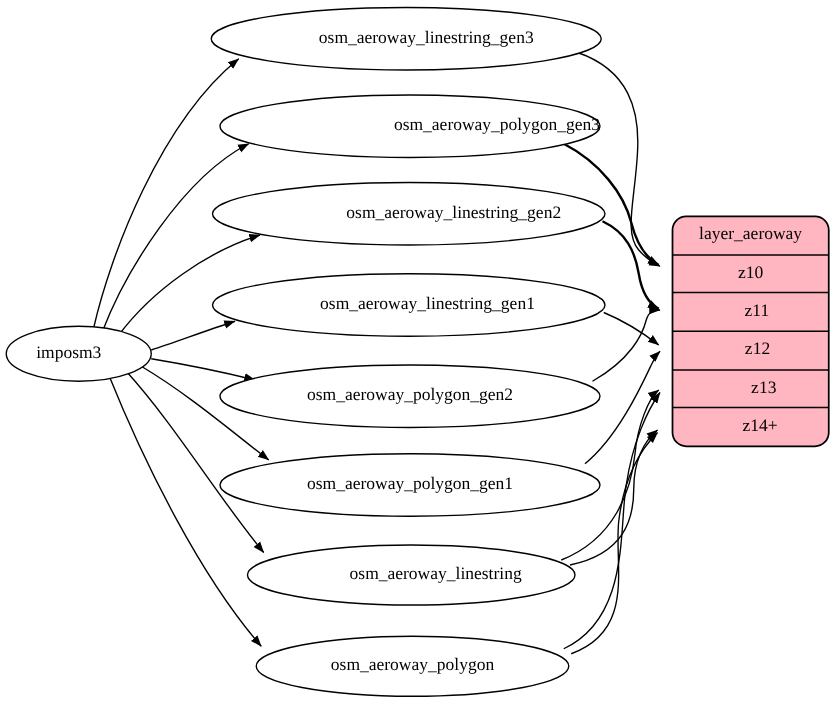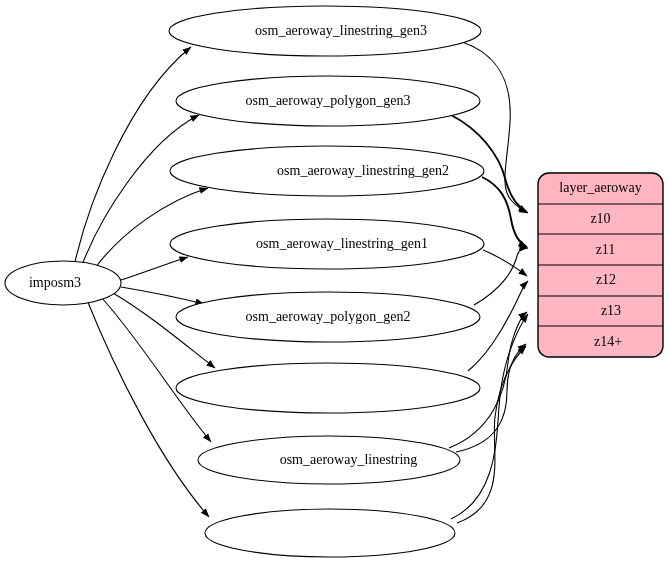--- a/index.html
+++ b/index.html
@@ -78,25 +78,27 @@
       <line class="record-sep" x1="538" y1="234" x2="663" y2="234"></line>
       <line class="record-sep" x1="538" y1="265" x2="663" y2="265"></line>
       <line class="record-sep" x1="538" y1="296" x2="663" y2="296"></line>
       <line class="record-sep" x1="538" y1="326" x2="663" y2="326"></line>
     </g>
   </svg>
 
   <div class="lbl" style="left:5px;top:273px;width:100px;">imposm3</div>
 
   <div class="lbl" style="left:169px;top:21px;width:344px;">osm_aeroway_linestring_gen3</div>
-  <div class="lbl" style="left:176px;top:91px;width:304px;">osm_aeroway_polygon_gen3</div>
+  <div class="lbl" style="left:176px;top:91px;width:304px;text-align:right;">osm_aeroway_polygon_gen3</div>
   <div class="lbl" style="left:170px;top:161px;width:314px;padding-left:36px;">osm_aeroway_linestring_gen2</div>
   <div class="lbl" style="left:170px;top:234px;width:314px;padding-left:15px;">osm_aeroway_linestring_gen1</div>
   <div class="lbl" style="left:176px;top:307px;width:304px;">osm_aeroway_polygon_gen2</div>
+  <div class="lbl" style="left:176px;top:378px;width:304px;">osm_aeroway_polygon_gen1</div>
   <div class="lbl" style="left:198px;top:450px;width:301px;">osm_aeroway_linestring</div>
+  <div class="lbl" style="left:205px;top:523px;width:250px;">osm_aeroway_polygon</div>
 
   <div class="lbl" style="left:538px;top:178px;width:125px;">layer_aeroway</div>
   <div class="lbl" style="left:538px;top:209px;width:125px;">z10</div>
   <div class="lbl" style="left:538px;top:240px;width:135px;">z11</div>
   <div class="lbl" style="left:538px;top:270px;width:136px;">z12</div>
   <div class="lbl" style="left:538px;top:301px;width:146px;">z13</div>
   <div class="lbl" style="left:538px;top:332px;width:140px;">z14+</div>
 
 </div>
 

